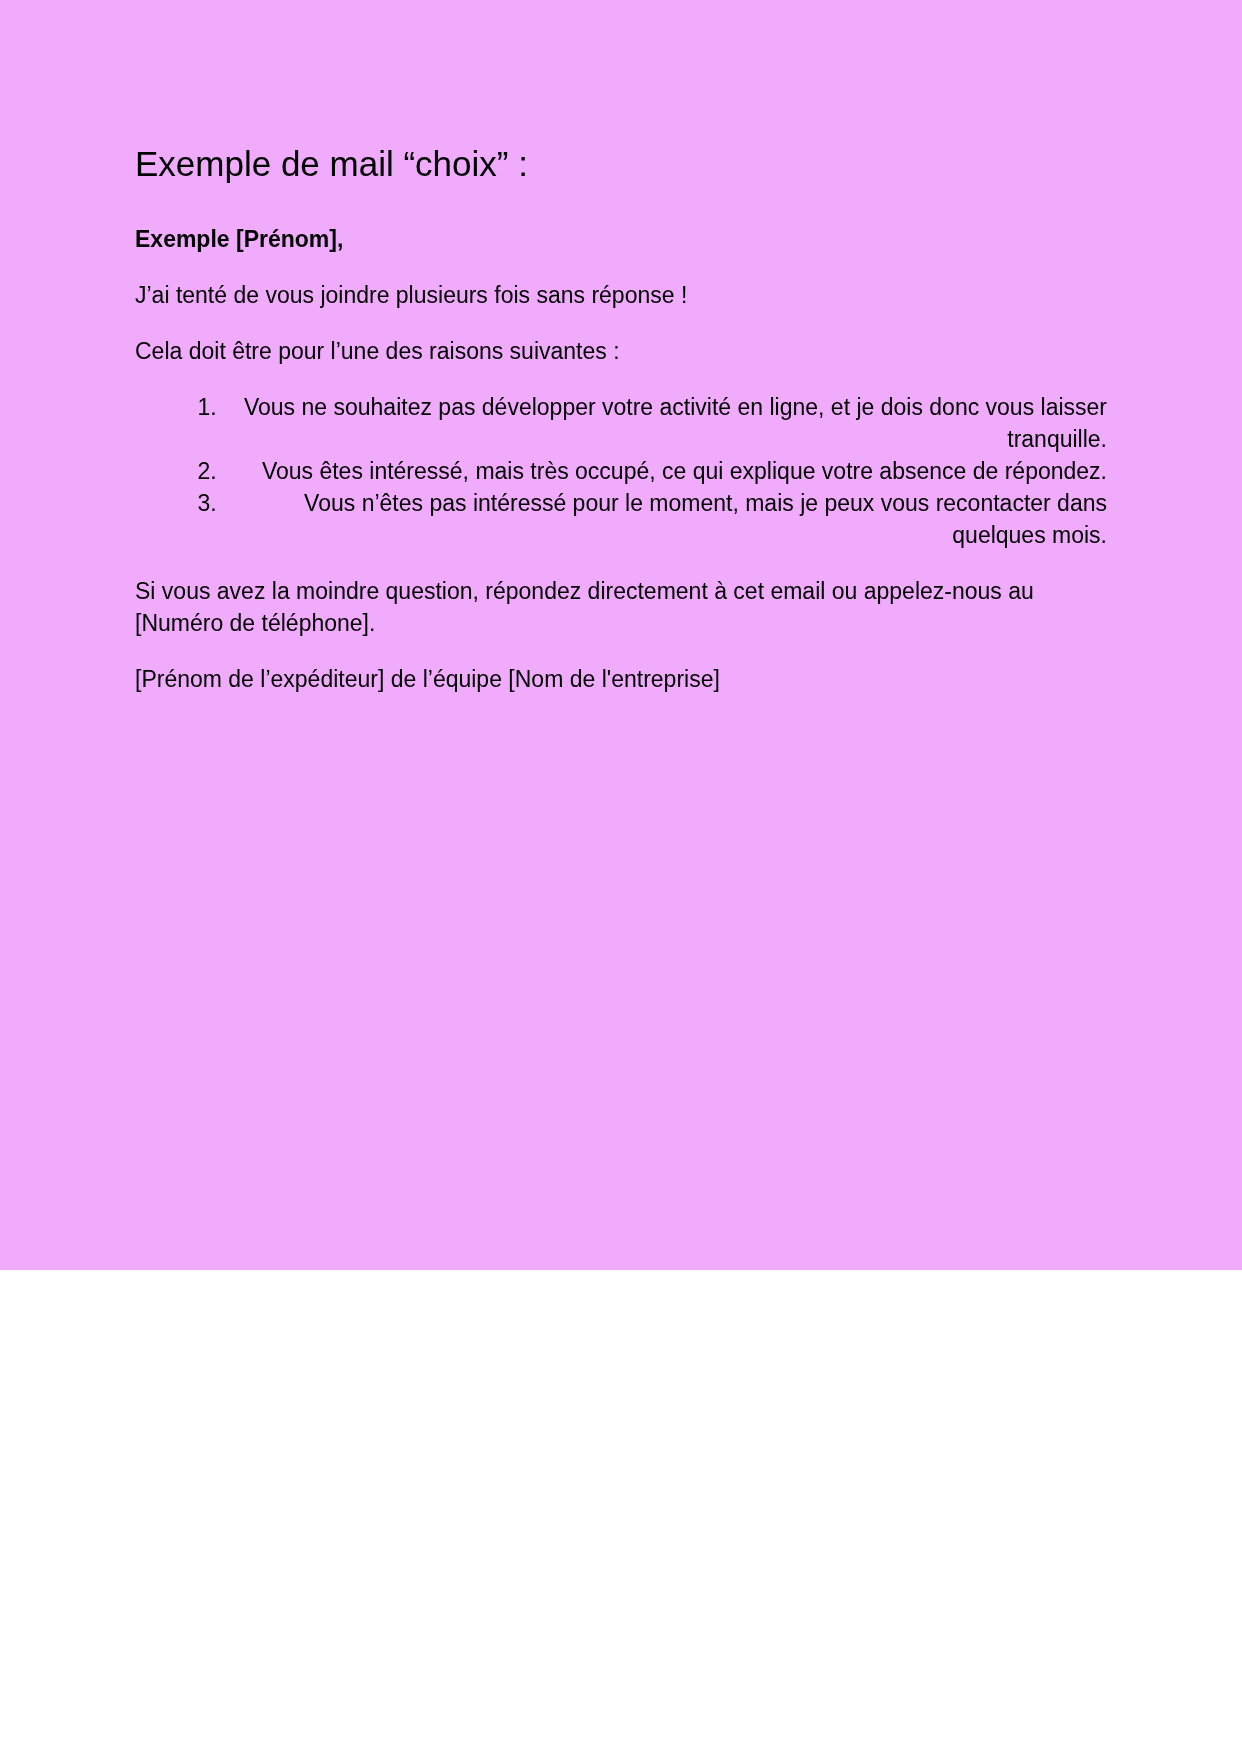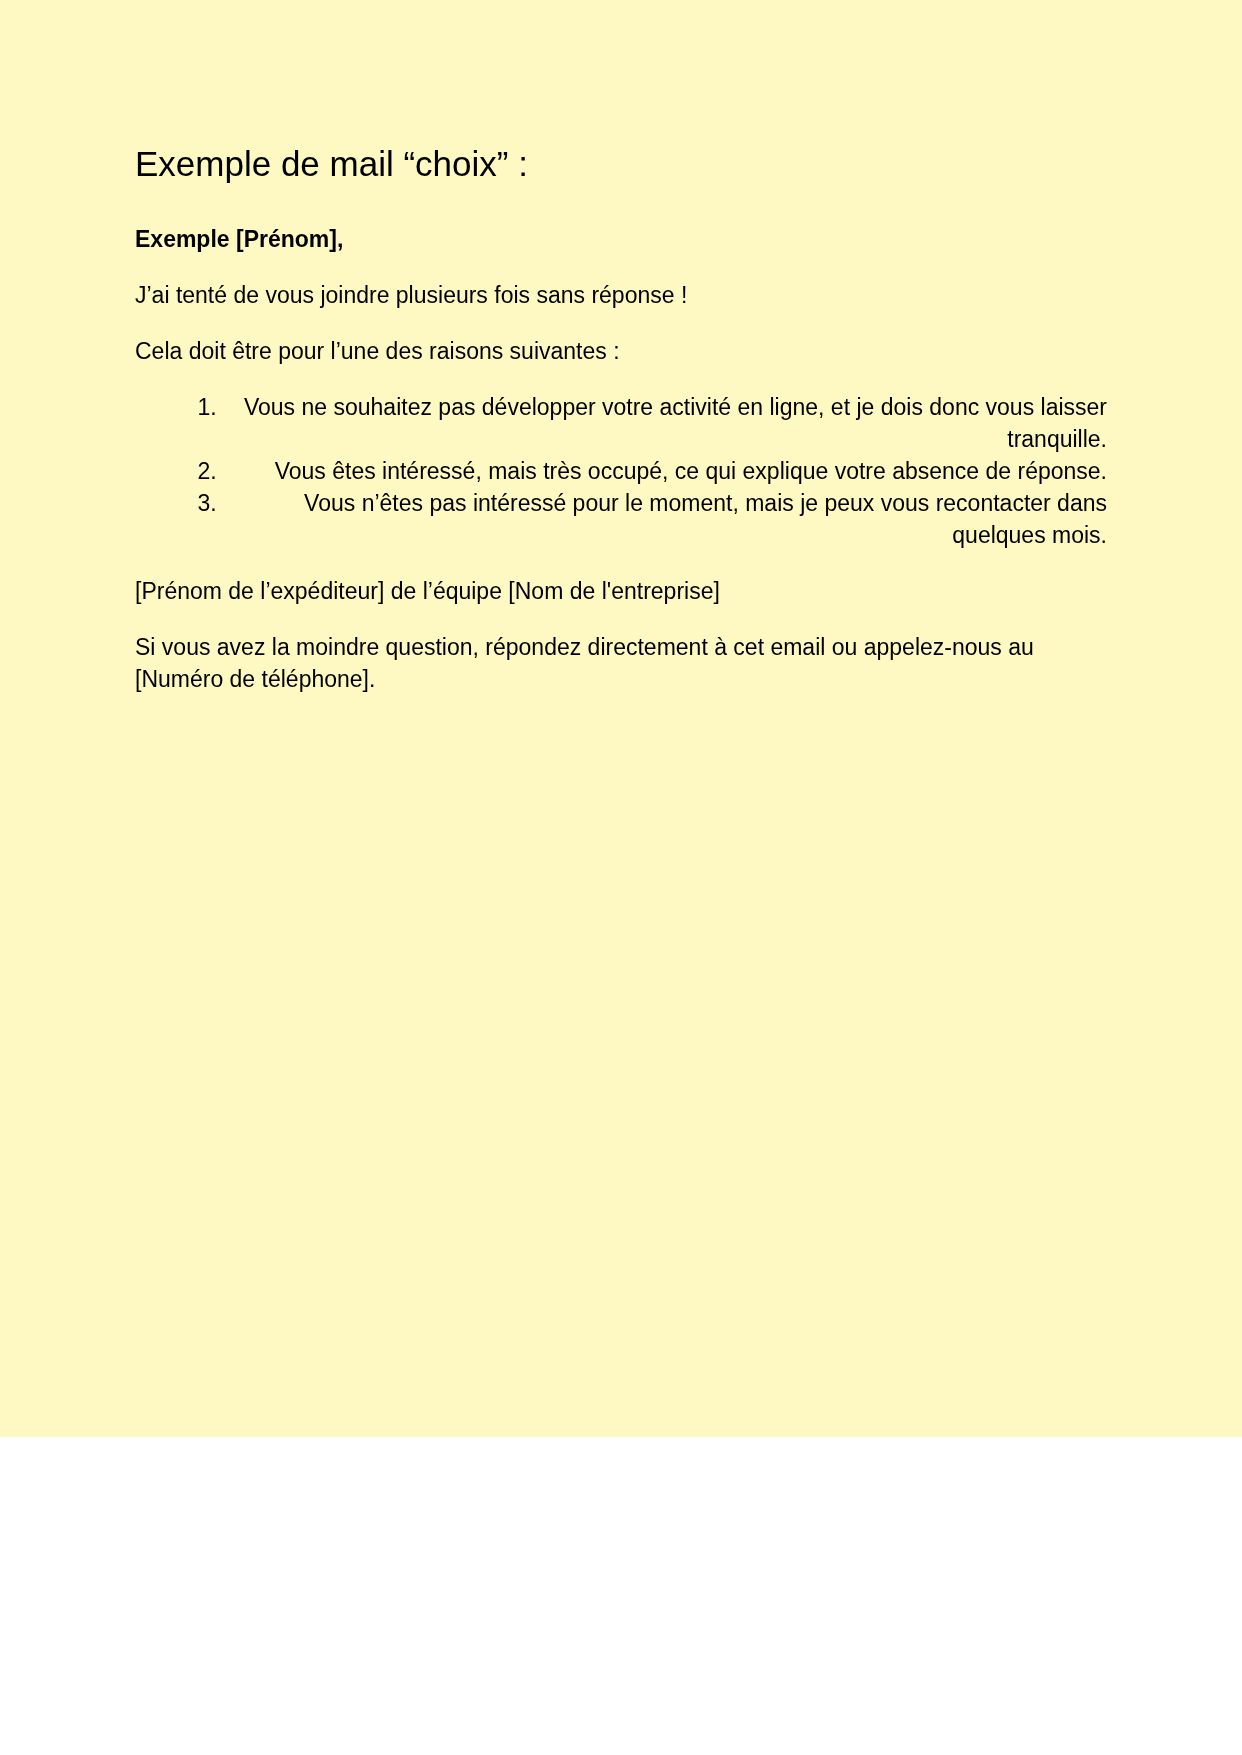--- a/index.html
+++ b/index.html
@@ -3,22 +3,22 @@
 <meta charset="utf-8">
 <style>
   html, body {
     margin: 0;
     padding: 0;
     background: #ffffff;
   }
   .page {
     position: relative;
     width: 1242px;
-    height: 1437px;
-    background: #fef9c3;
+    height: 1270px;
+    background: #f0abfc;
     color: #000000;
     font-family: "Liberation Sans", sans-serif;
     overflow: hidden;
     box-sizing: border-box;
   }
   .content {
     position: absolute;
     left: 135px;
     top: 143px;
     width: 972px;
@@ -65,24 +65,24 @@
 
 
     <p class="para bold">Exemple [Prénom],</p>
 
     <p class="para">J’ai tenté de vous joindre plusieurs fois sans réponse !</p>
 
     <p class="para">Cela doit être pour l’une des raisons suivantes :</p>
 
     <ol class="reasons">
       <li>Vous ne souhaitez pas développer votre activité en ligne, et je dois donc vous laisser tranquille.</li>
-      <li>Vous êtes intéressé, mais très occupé, ce qui explique votre absence de réponse.</li>
+      <li>Vous êtes intéressé, mais très occupé, ce qui explique votre absence de répondez.</li>
       <li>Vous n’êtes pas intéressé pour le moment, mais je peux vous recontacter dans quelques mois.</li>
     </ol>
 
 
 
+    <p class="para">Si vous avez la moindre question, répondez directement à cet email ou appelez-nous au [Numéro de téléphone].</p>
+
     <p class="para">[Prénom de l’expéditeur] de l’équipe [Nom de l'entreprise]</p>
-
-    <p class="para">Si vous avez la moindre question, répondez directement à cet email ou appelez-nous au [Numéro de téléphone].</p>
 
   </div>
 </div>
 
 </body></html>

